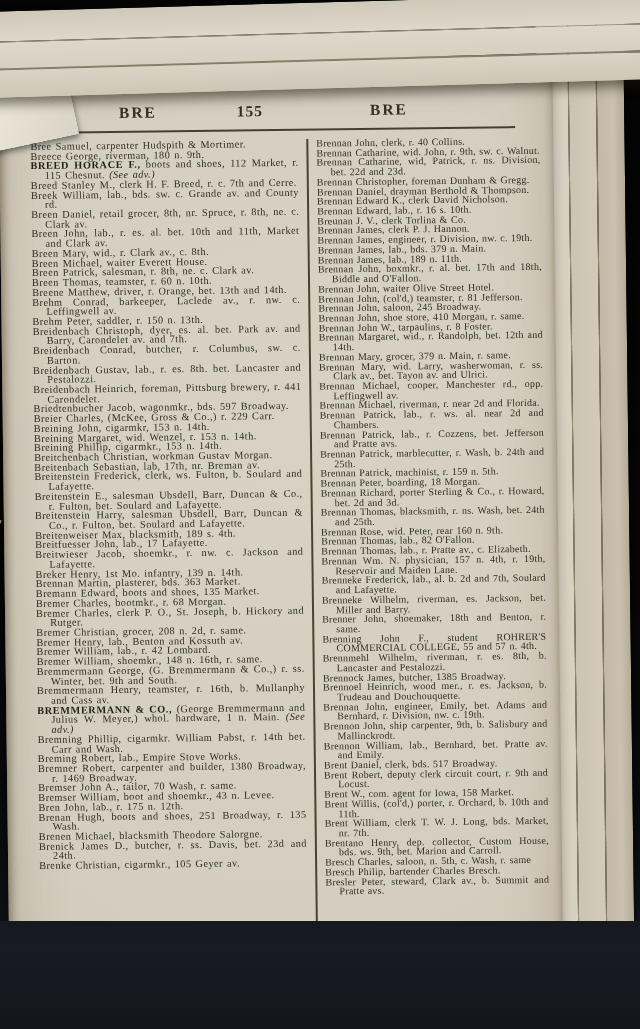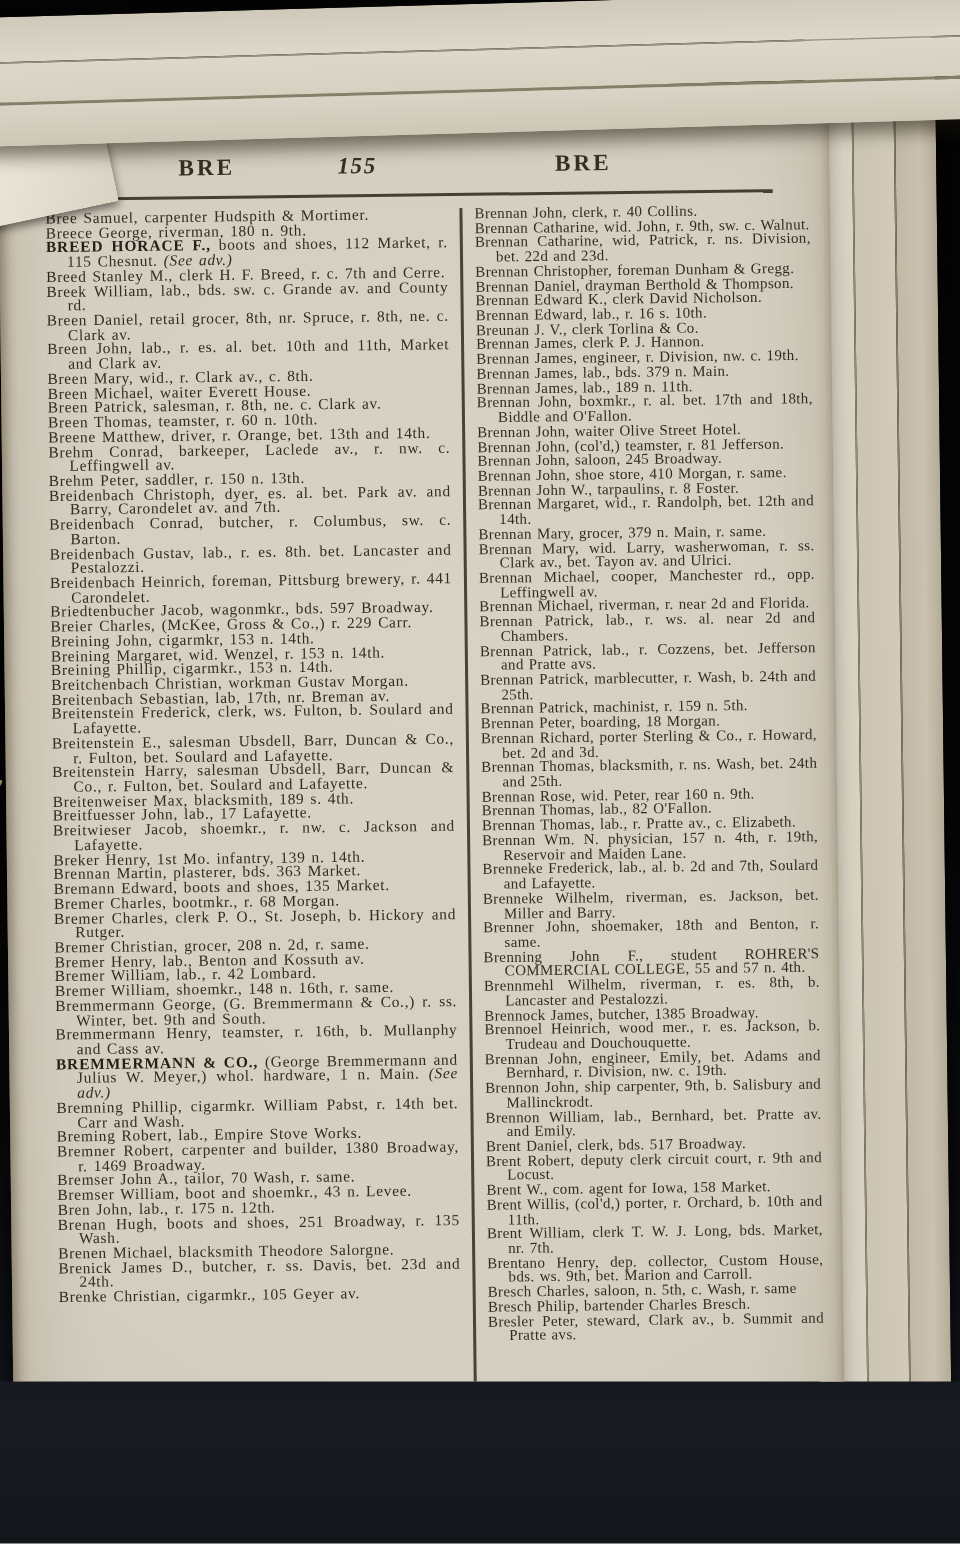--- a/index.html
+++ b/index.html
@@ -25,21 +25,21 @@
     background:
       radial-gradient(ellipse 130% 100% at 50% 40%, #d8d2c4 0%, #d4cec0 55%, #c8c1af 88%, #bcb4a0 100%);
     transform:rotate(-0.7deg);
     border-radius:3px 3px 16px 6px;
     box-shadow:-7px 9px 16px rgba(0,0,0,.65), inset 0 0 55px rgba(96,80,48,.28), inset 3px 0 8px rgba(70,58,36,.35), inset 0 -4px 10px rgba(80,66,40,.35);
     font-family:"Liberation Serif","DejaVu Serif",serif;color:rgba(43,37,27,.96);}
 
   .header{position:absolute;top:44px;left:0;width:554px;height:24px;
     font-size:15.5px;font-weight:bold;letter-spacing:2px;color:#352f25;}
   .h-left{position:absolute;left:104px;width:70px;text-align:center;}
-  .h-num{position:absolute;left:226px;width:50px;text-align:left;letter-spacing:1px;font-style:italic;}
+  .h-num{position:absolute;left:226px;width:50px;text-align:center;letter-spacing:1px;}
   .h-right{position:absolute;left:355px;width:70px;text-align:center;}
 
   .rule{position:absolute;top:71px;left:30px;width:486px;height:2px;background:#453f32;}
 
   .cols{position:absolute;top:81px;left:31px;width:510px;height:792px;overflow:hidden;display:flex;}
   .col{overflow:hidden;}
   .col-left{width:268px;font-size:10.3px;line-height:9.72px;letter-spacing:.45px;word-spacing:1px;}
   .col-right{width:224px;font-size:10px;line-height:9.72px;letter-spacing:.25px;word-spacing:.6px;}
   .divider{width:2px;background:#49432f;margin:0 8px 0 8px;height:100%;}
   .entry{padding-left:14px;text-indent:-14px;text-align:justify;}

